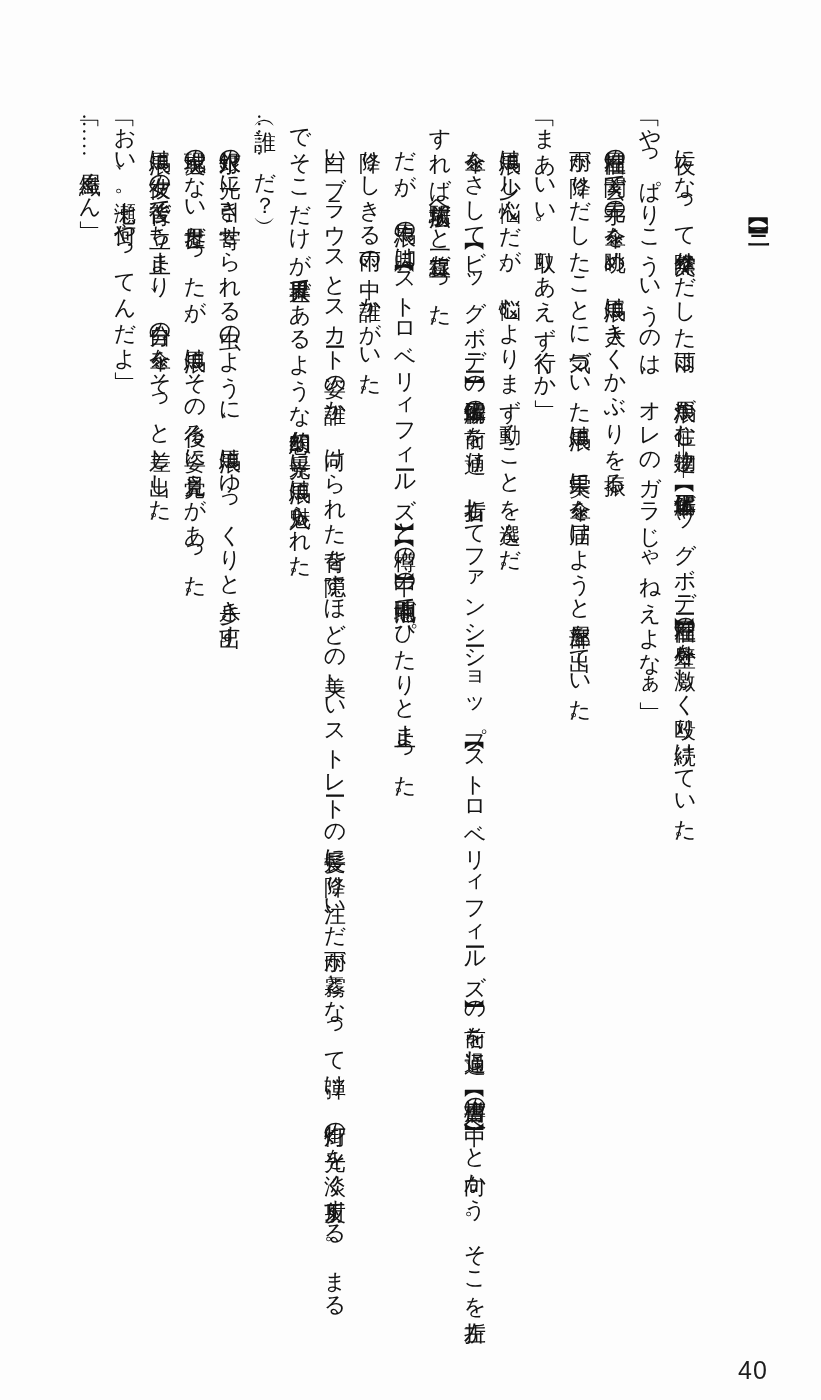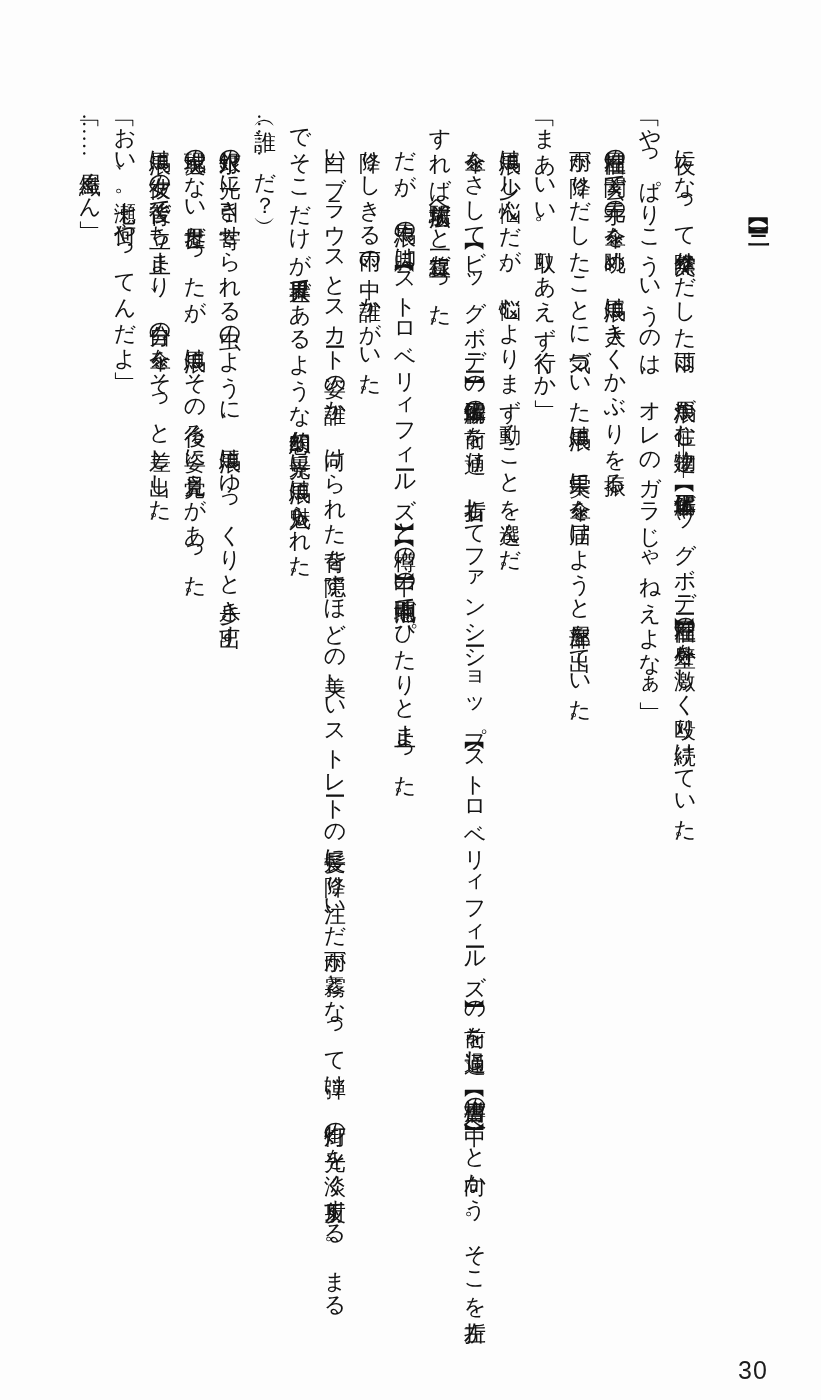--- a/index.html
+++ b/index.html
@@ -81,14 +81,14 @@
     <p class="indent">降りしきる雨の中、誰かがいた。</p>
     <p class="indent">白いブラウスとスカート姿の誰か。向けられた背を隠すほどの美しいストレートの長髪に降り注いだ雨が霧となって弾け、街灯の光を淡く反射する。まるでそこだけが異世界であるような幻想的な光景に浪馬は魅入られた。</p>
     <p class="flush">（誰……だ？）</p>
     <p class="indent">水銀灯の光に引き寄せられる虫のように、浪馬はゆっくりと歩き出す。</p>
     <p class="indent">現実感のない世界だったが、浪馬はその後ろ姿に見覚えがあった。</p>
     <p class="indent">浪馬は彼女の背後で立ち止まり、自分の傘をそっと差し出した。</p>
     <p class="flush">「おい、七瀬。何やってんだよ」</p>
     <p class="flush">「……織屋くん」</p>
   </div>
 
-  <div class="page-number">30</div>
+  <div class="page-number">40</div>
 </div>
 
 </body></html>

